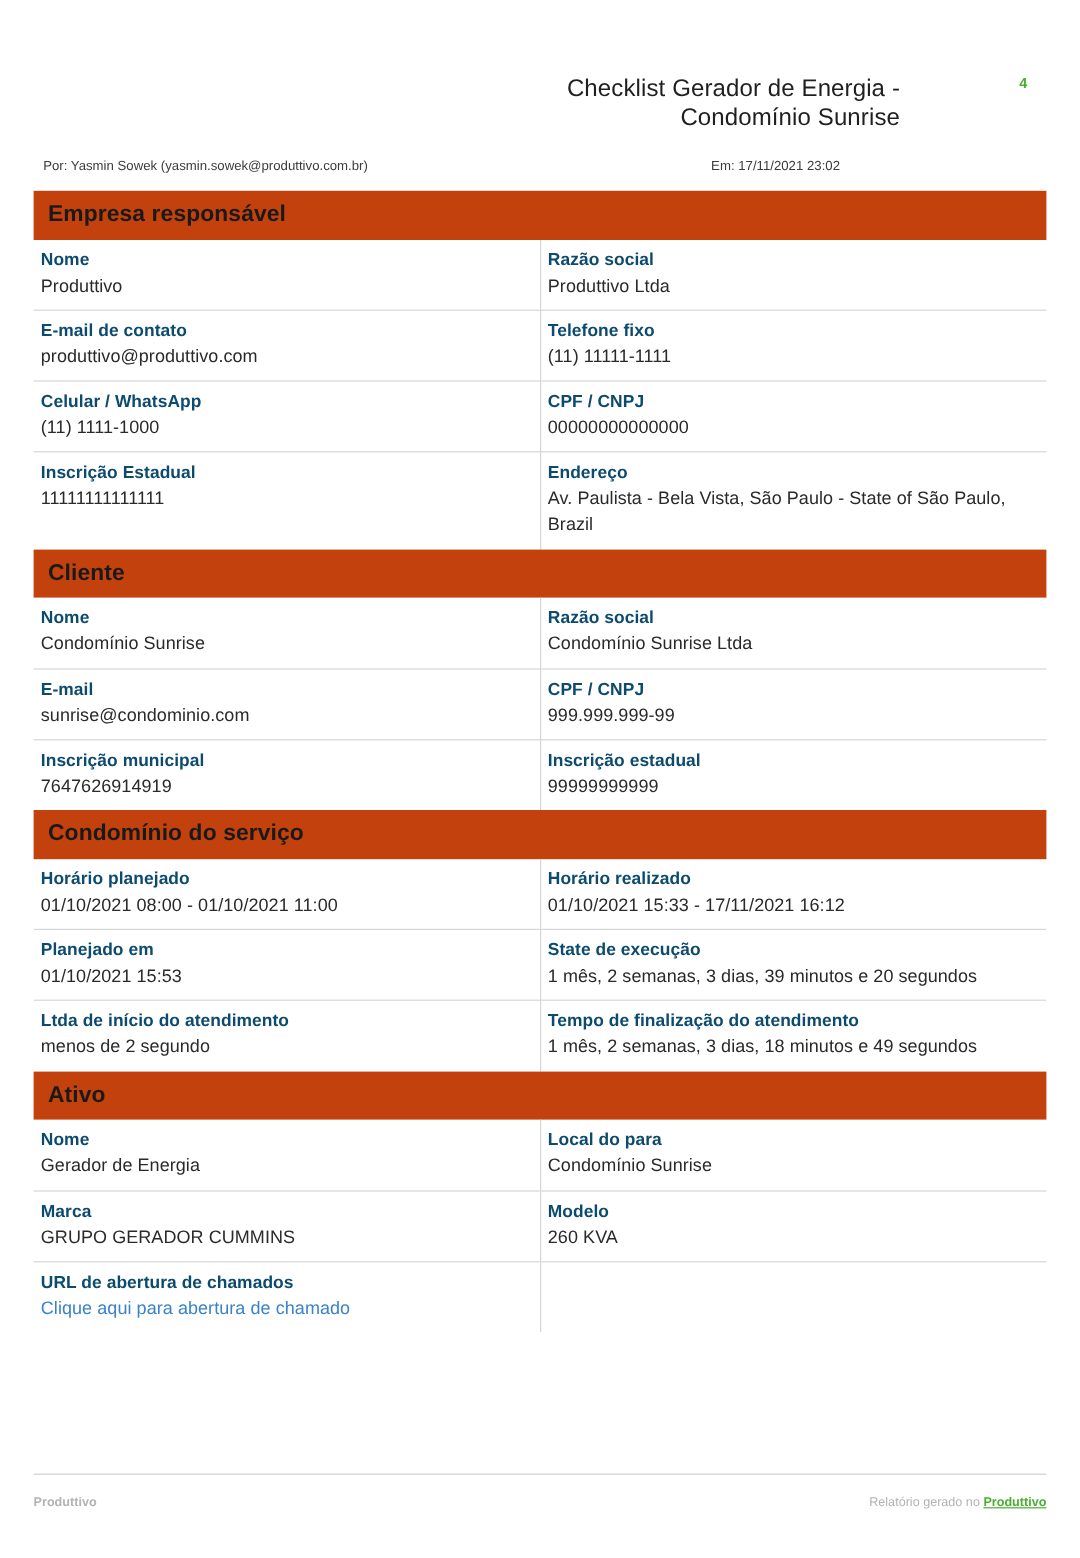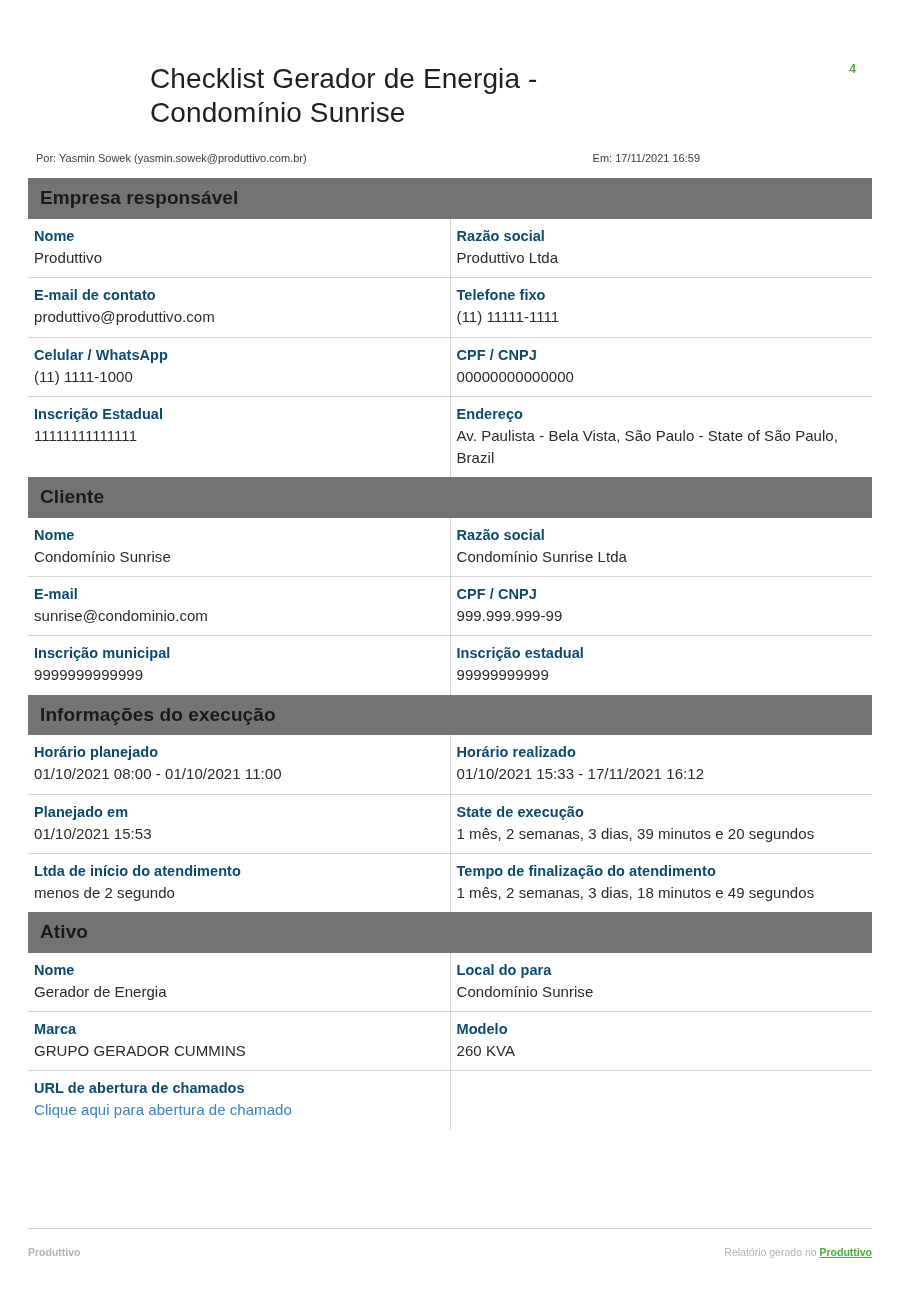--- a/index.html
+++ b/index.html
@@ -34,22 +34,22 @@
     top: 62px;
     right: 44px;
     font-size: 12px;
     font-weight: bold;
     color: #4caf32;
     letter-spacing: 0;
   }
   .doc-title {
     margin: 0;
     padding: 62px 150px 0 150px;
-    text-align: left;
-    font-size: 28px;
+    text-align: right;
+    font-size: 20px;
     font-weight: 400;
     line-height: 1.22;
     color: #1f1f1f;
     letter-spacing: .1px;
   }
   .byline-row {
     display: flex;
     justify-content: space-between;
     align-items: baseline;
     padding: 22px 30px 0 36px;
@@ -61,21 +61,21 @@
 
   
   .content {
     padding: 14px 28px 0 28px;
     flex: 1 1 auto;
   }
 
   .section { margin: 0 0 0 0; }
 
   .section-header {
-    background: #737373;
+    background: #c2410c;
     padding: 9px 12px 10px 12px;
     font-size: 19px;
     font-weight: bold;
     color: #1a1a1a;
     line-height: 1.15;
     letter-spacing: .1px;
   }
 
   table.fields {
     width: 100%;
@@ -145,21 +145,21 @@
 
   <div class="page-number">4</div>
 
   <h1 class="doc-title">
     <span>Checklist Gerador de Energia -</span><br>
     <span>Condomínio Sunrise</span>
   </h1>
 
   <div class="byline-row">
     <div class="byline-left">Por: Yasmin Sowek (yasmin.sowek@produttivo.com.br)</div>
-    <div class="byline-right">Em: 17/11/2021 16:59</div>
+    <div class="byline-right">Em: 17/11/2021 23:02</div>
   </div>
 
   <div class="content" id="sections-root">
       <div class="section">
         <div class="section-header">Empresa responsável</div>
         <table class="fields">
           <tbody>
             <tr>
               <td>
                 <div class="f-label">Nome</div>
@@ -223,32 +223,32 @@
                 <div class="f-value">sunrise@condominio.com</div>
               </td>
               <td>
                 <div class="f-label">CPF / CNPJ</div>
                 <div class="f-value">999.999.999-99</div>
               </td>
             </tr>
             <tr>
               <td>
                 <div class="f-label">Inscrição municipal</div>
-                <div class="f-value">9999999999999</div>
+                <div class="f-value">7647626914919</div>
               </td>
               <td>
                 <div class="f-label">Inscrição estadual</div>
                 <div class="f-value">99999999999</div>
               </td>
             </tr>
           </tbody>
         </table>
       </div>
       <div class="section">
-        <div class="section-header">Informações do execução</div>
+        <div class="section-header">Condomínio do serviço</div>
         <table class="fields">
           <tbody>
             <tr>
               <td>
                 <div class="f-label">Horário planejado</div>
                 <div class="f-value">01/10/2021 08:00 - 01/10/2021 11:00</div>
               </td>
               <td>
                 <div class="f-label">Horário realizado</div>
                 <div class="f-value">01/10/2021 15:33 - 17/11/2021 16:12</div>

